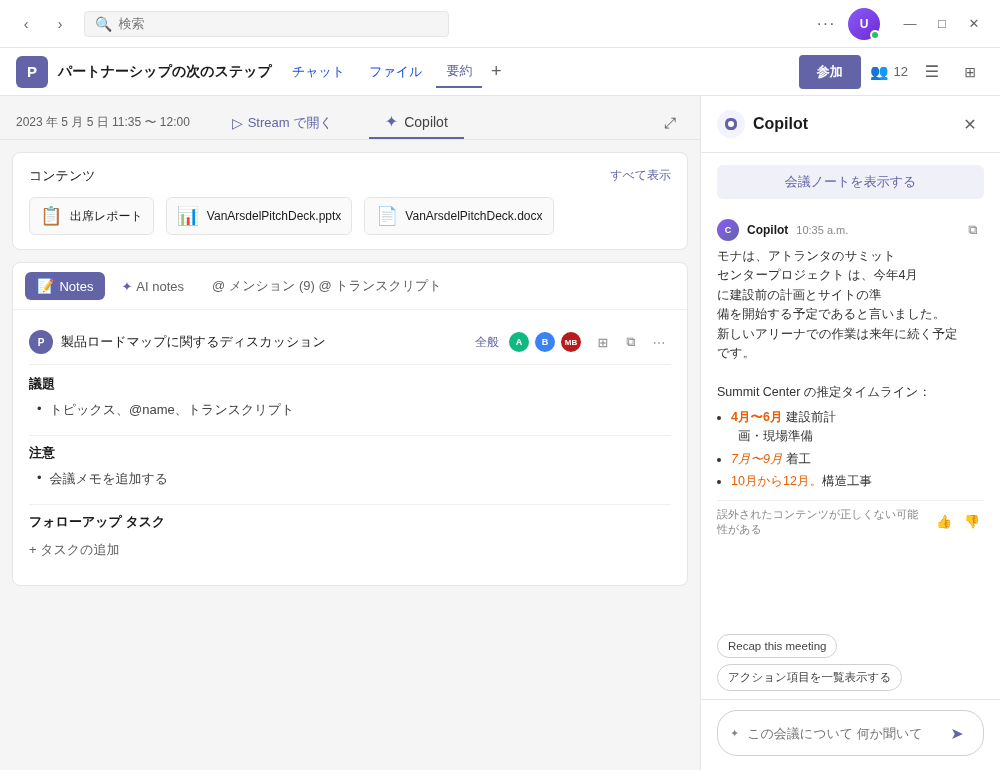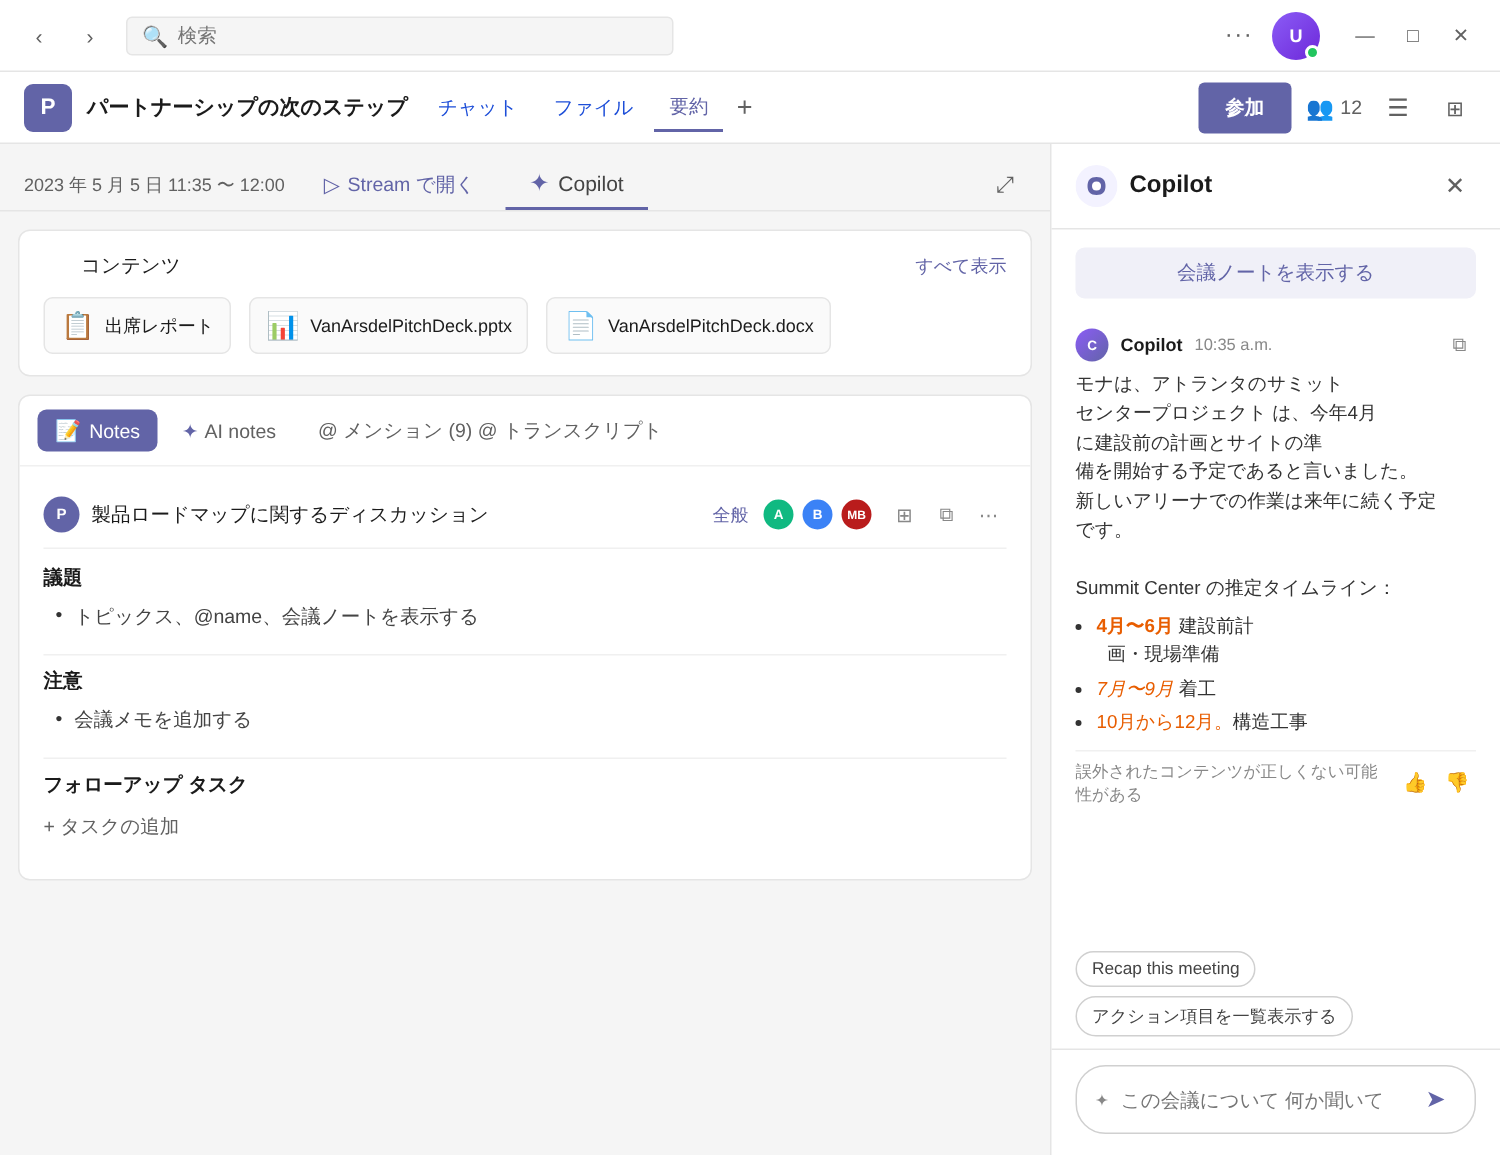--- a/index.html
+++ b/index.html
@@ -115,21 +115,21 @@
       overflow-y: auto;
       padding: 0;
     }
 
     
     .subtabs-row {
       background: #f5f5f5;
       padding: 10px 16px 0;
       display: flex;
       align-items: center;
-      gap: 0;
+      gap: 16px;
       border-bottom: 1px solid #e5e5e5;
     }
     .date-range {
       font-size: 12px; color: #616161;
       margin-right: 16px;
       display: flex; align-items: center; gap: 4px;
     }
     .stream-btn {
       display: flex; align-items: center; gap: 5px;
       color: #6264a7; font-size: 13px; padding: 6px 10px;
@@ -151,23 +151,22 @@
 
     
     .content-section {
       background: white;
       margin: 12px;
       border-radius: 8px;
       padding: 14px 16px;
       border: 1px solid #e5e5e5;
     }
     .section-header {
-      display: flex; align-items: center; justify-content: space-between;
+      display: flex; align-items: flex-start; justify-content: space-between;
       margin-bottom: 12px;
-      margin-left: 25px;
     }
     .section-title { font-size: 13px; font-weight: 500; color: #1b1b1b; }
     .show-all-link { font-size: 12px; color: #6264a7; cursor: pointer; }
     .content-files { display: flex; gap: 12px; flex-wrap: wrap; }
     .file-item {
       display: flex; align-items: center; gap: 6px;
       padding: 6px 10px;
       border: 1px solid #e5e5e5;
       border-radius: 6px;
       cursor: pointer;
@@ -508,21 +507,21 @@
             <button class="disc-action-btn">⧉</button>
             <button class="disc-action-btn">⋯</button>
           </div>
         </div>
 
         <div class="notes-body">
           <div class="agenda-section">
             <div class="agenda-title">議題</div>
             <div class="agenda-item">
               <span class="bullet">•</span>
-              <span class="agenda-text">トピックス、@name、会議ノートを表示する</span>
+              <span class="agenda-text">トピックス、@name、トランスクリプト</span>
             </div>
           </div>
 
           <hr class="divider-line">
 
           <div class="agenda-section">
             <div class="agenda-title">注意</div>
             <div class="agenda-item">
               <span class="bullet">•</span>
               <span class="agenda-text">会議メモを追加する</span>

